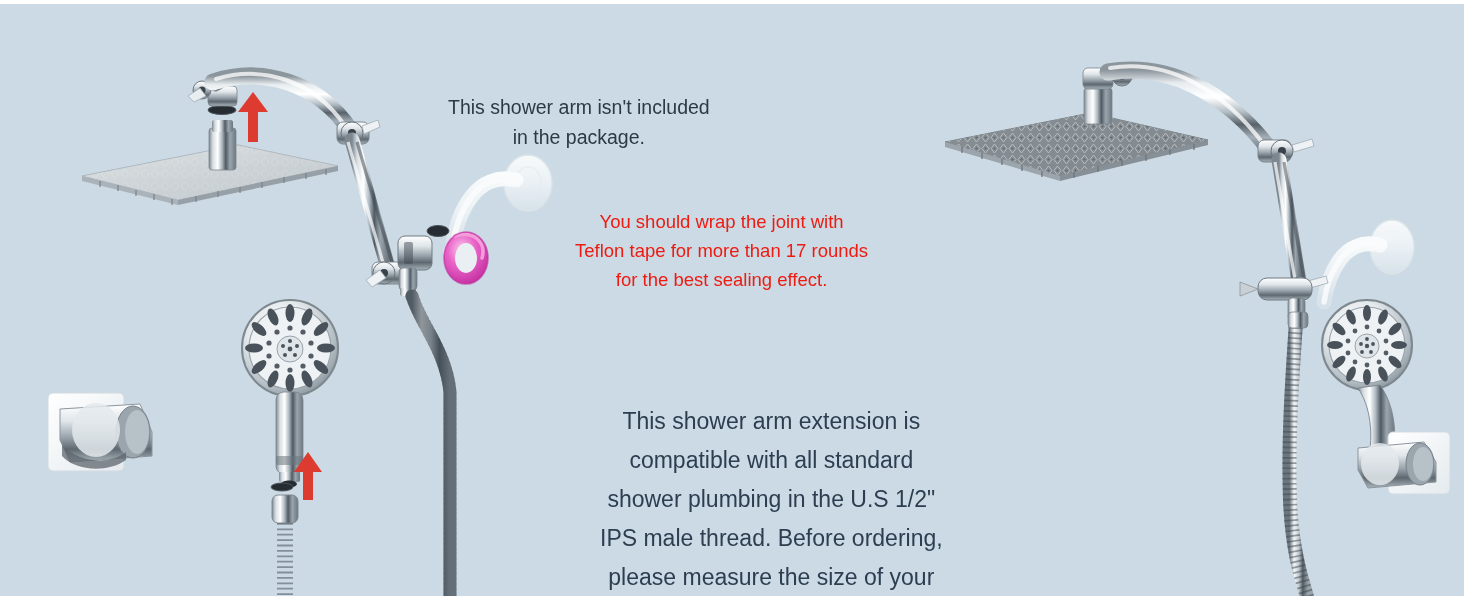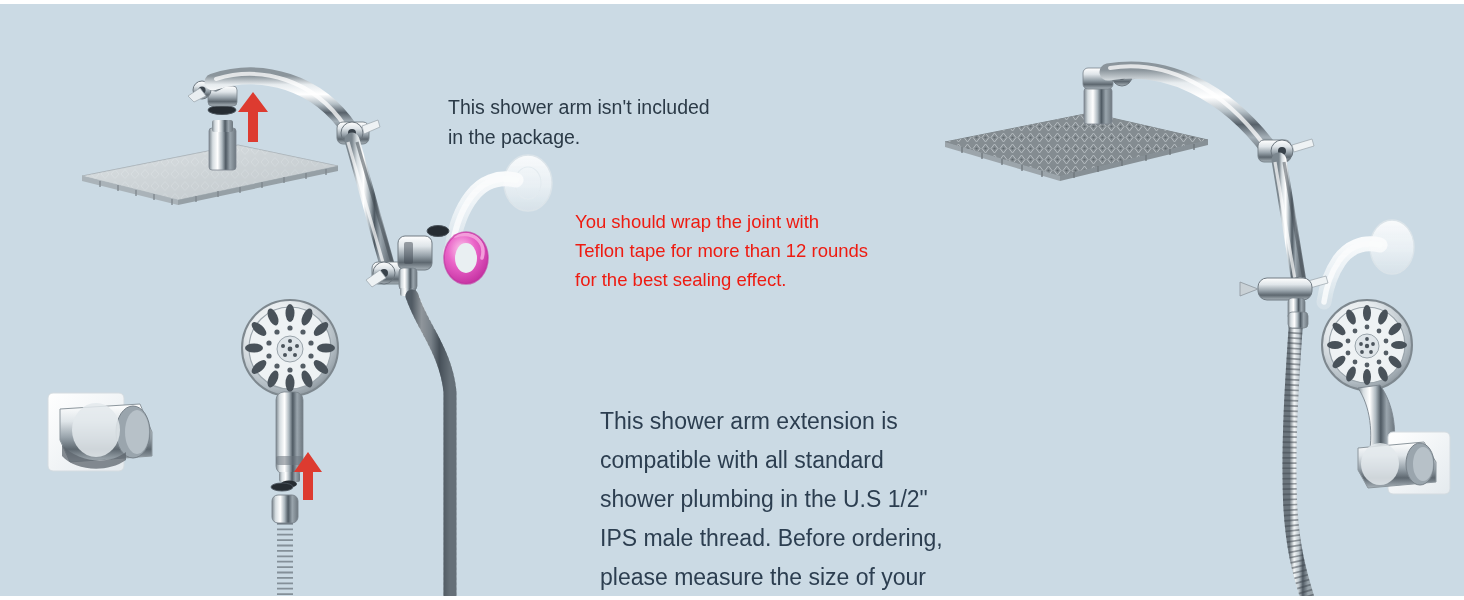--- a/index.html
+++ b/index.html
@@ -25,20 +25,21 @@
     z-index: 50;
   }
   .edge-top { top: 0; }
   .edge-bottom { bottom: 0; }
 
   
   .txt {
     position: absolute;
     white-space: pre-line;
     z-index: 30;
+    text-align: center;
   }
   #note-arm {
     left: 448px;
     top: 92px;
     font-size: 19.5px;
     line-height: 30px;
     color: #2b3a47;
   }
   #note-teflon {
     left: 575px;
@@ -429,21 +430,21 @@
         <ellipse cx="1423" cy="464" rx="10" ry="17" fill="#b7c1c8"></ellipse>
         <ellipse cx="1380" cy="464" rx="19" ry="21" fill="#e3e9ec" opacity="0.85"></ellipse>
       </g>
     </g>
   </svg>
 
   <div class="txt" id="note-arm" style="color: rgb(43, 58, 71);">This shower arm isn't included
 in the package.</div>
 
   <div class="txt" id="note-teflon" style="color: rgb(238, 27, 17);">You should wrap the joint with
-Teflon tape for more than 12 rounds
+Teflon tape for more than 17 rounds
 for the best sealing effect.</div>
 
   <div class="txt" id="note-compat" style="color: rgb(44, 62, 80);">This shower arm extension is
 compatible with all standard
 shower plumbing in the U.S 1/2"
 IPS male thread. Before ordering,
 please measure the size of your
 shower plumbing.</div>
 
   <div class="edge-strip edge-top" style="background: rgb(255, 255, 255);"></div>

